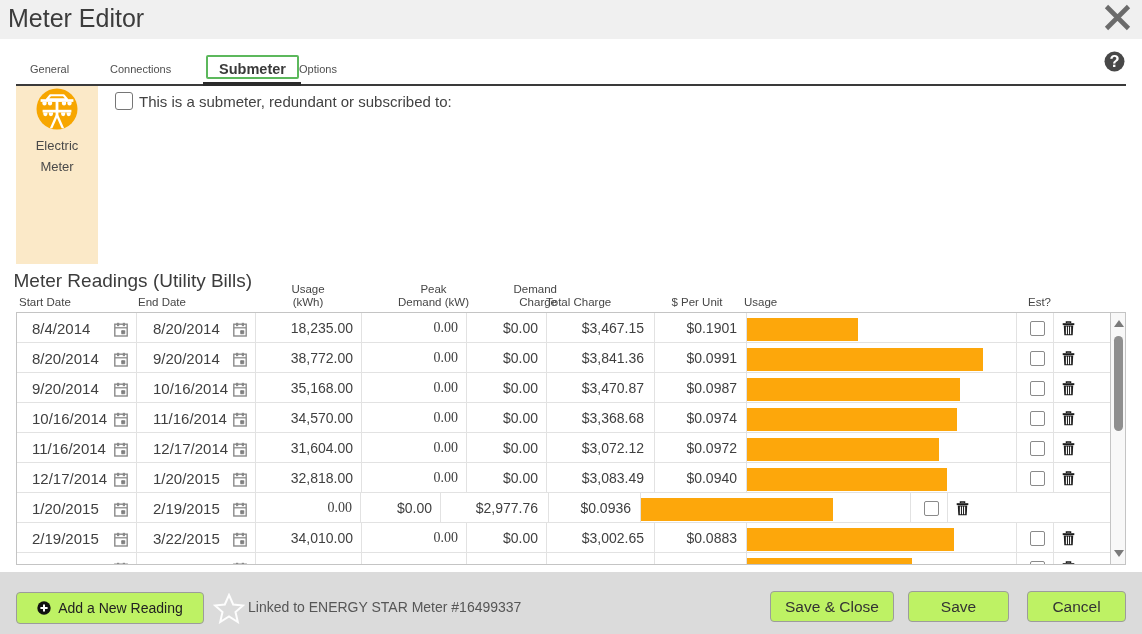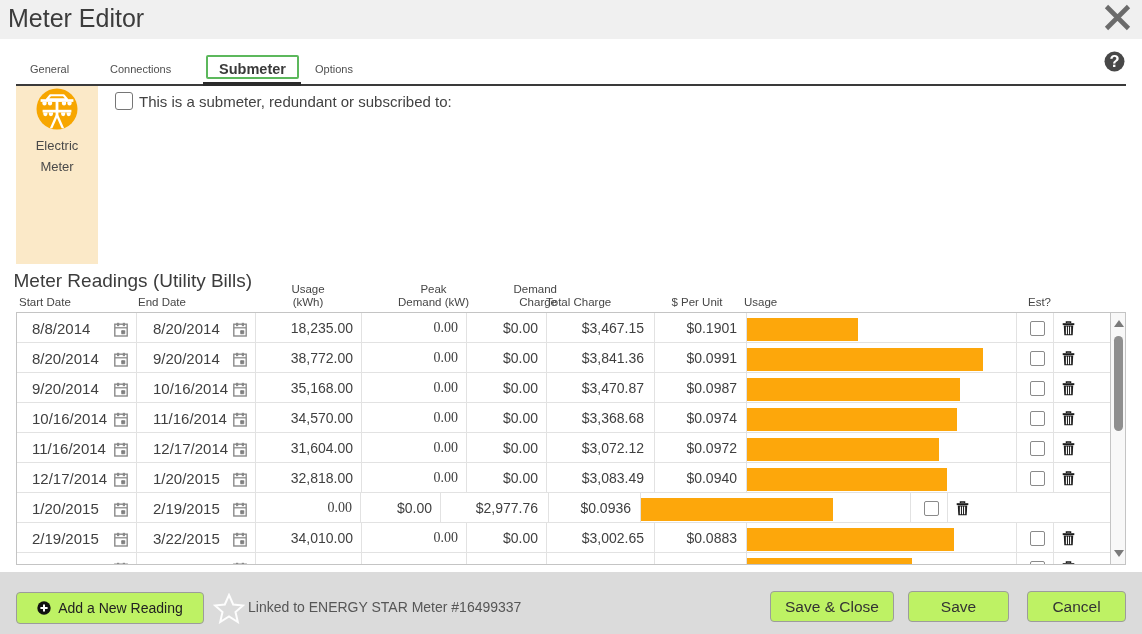--- a/index.html
+++ b/index.html
@@ -9,21 +9,21 @@
 
 
 #titlebar { position:absolute; left:0; top:0; width:1142px; height:39px; background:#f0f0f0; }
 #title { position:absolute; left:8px; top:6px; font-size:25px; color:#3c3c3c; line-height:1; }
 #closex { position:absolute; left:1104px; top:4px; }
 
 
 .tab { position:absolute; top:62px; font-size:11px; color:#4f4f4f; line-height:15px; }
 #tab-general { left:30px; }
 #tab-connections { left:110px; }
-#tab-options { left:315px; }
+#tab-options { left:299px; }
 #subbox { position:absolute; left:206px; top:55px; width:93px; height:24px;
   border:2px solid #5cb85c; border-radius:2px; }
 #tab-submeter { position:absolute; left:206px; top:62px; width:93px; text-align:center;
   font-size:14.5px; font-weight:bold; color:#3a3a3a; line-height:15px; }
 #tabline { position:absolute; left:16px; top:84px; width:1110px; height:2px; background:#3a3a3a; }
 #tabactiveline { position:absolute; left:203px; top:82px; width:98px; height:4px; background:#2b2b2b; }
 #helpicon { position:absolute; left:1104px; top:51px; }
 
 
 #meterpanel { position:absolute; left:16px; top:86px; width:82px; height:178px; background:#fbe9c8; }
@@ -144,21 +144,21 @@
 <div class="colhdr" id="h-peak">Peak<br>Demand (kW)</div>
 <div class="colhdr" id="h-demand">Demand<br>Charge</div>
 <div class="colhdr" id="h-total">Total Charge</div>
 <div class="colhdr" id="h-perunit">$ Per Unit</div>
 <div class="colhdr" id="h-usagebar">Usage</div>
 <div class="colhdr" id="h-est">Est?</div>
 
 <div id="tbl">
       <div class="row">
         <div class="cell c1">
-          <span>8/8/2014</span>
+          <span>8/4/2014</span>
           <svg class="cal" width="14" height="15" viewBox="0 0 14 15">
             <rect x="3" y="0.8" width="2.2" height="3.4" fill="#8a8a8a"></rect>
             <rect x="8.8" y="0.8" width="2.2" height="3.4" fill="#8a8a8a"></rect>
             <rect x="0.8" y="2.2" width="12.4" height="11.8" fill="none" stroke="#8a8a8a" stroke-width="1.4"></rect>
             <line x1="1" y1="5.8" x2="13" y2="5.8" stroke="#8a8a8a" stroke-width="1.3"></line>
             <rect x="7.2" y="8.2" width="4" height="4" fill="#9a9a9a"></rect>
             <path d="M8.5 8.2 V12.2 M9.8 8.2 V12.2 M7.2 9.5 H11.2 M7.2 10.8 H11.2" stroke="#777" stroke-width="0.6"></path>
           </svg>
         </div>
         <div class="cell c2">

